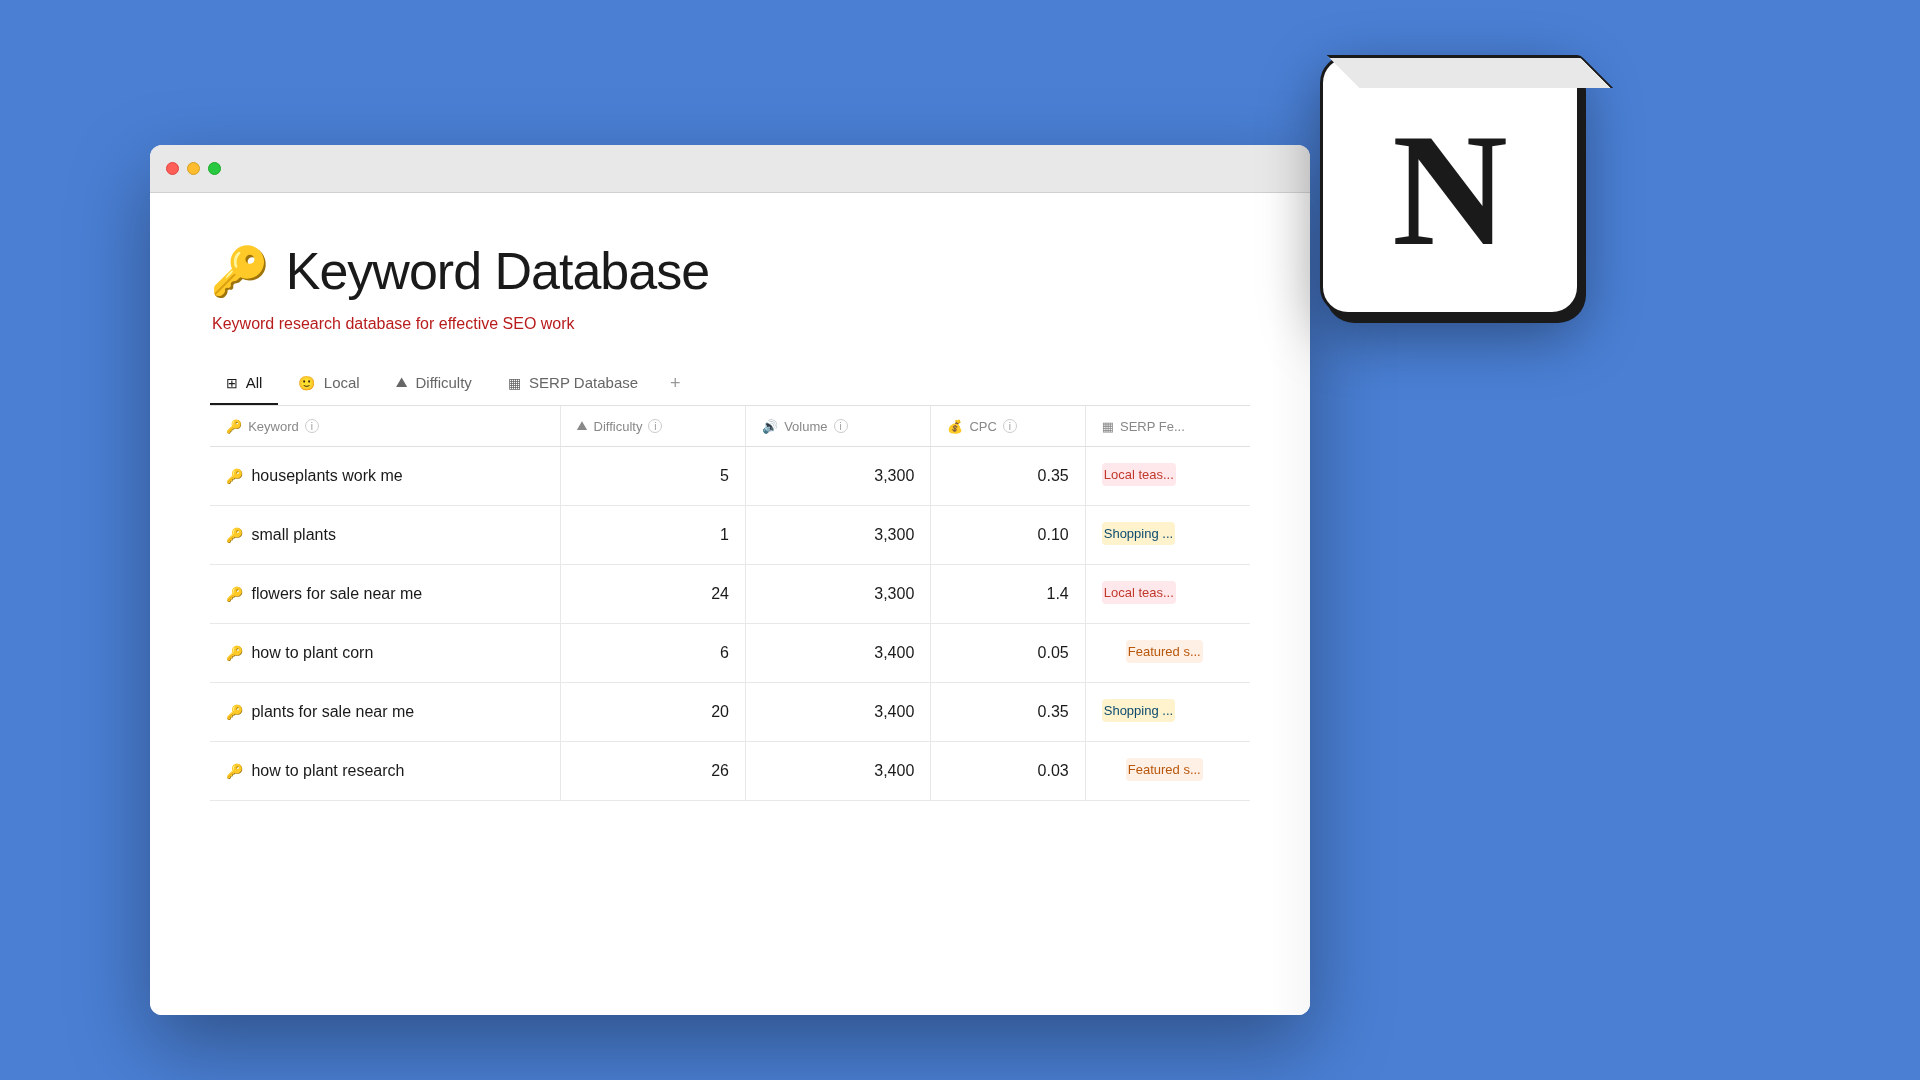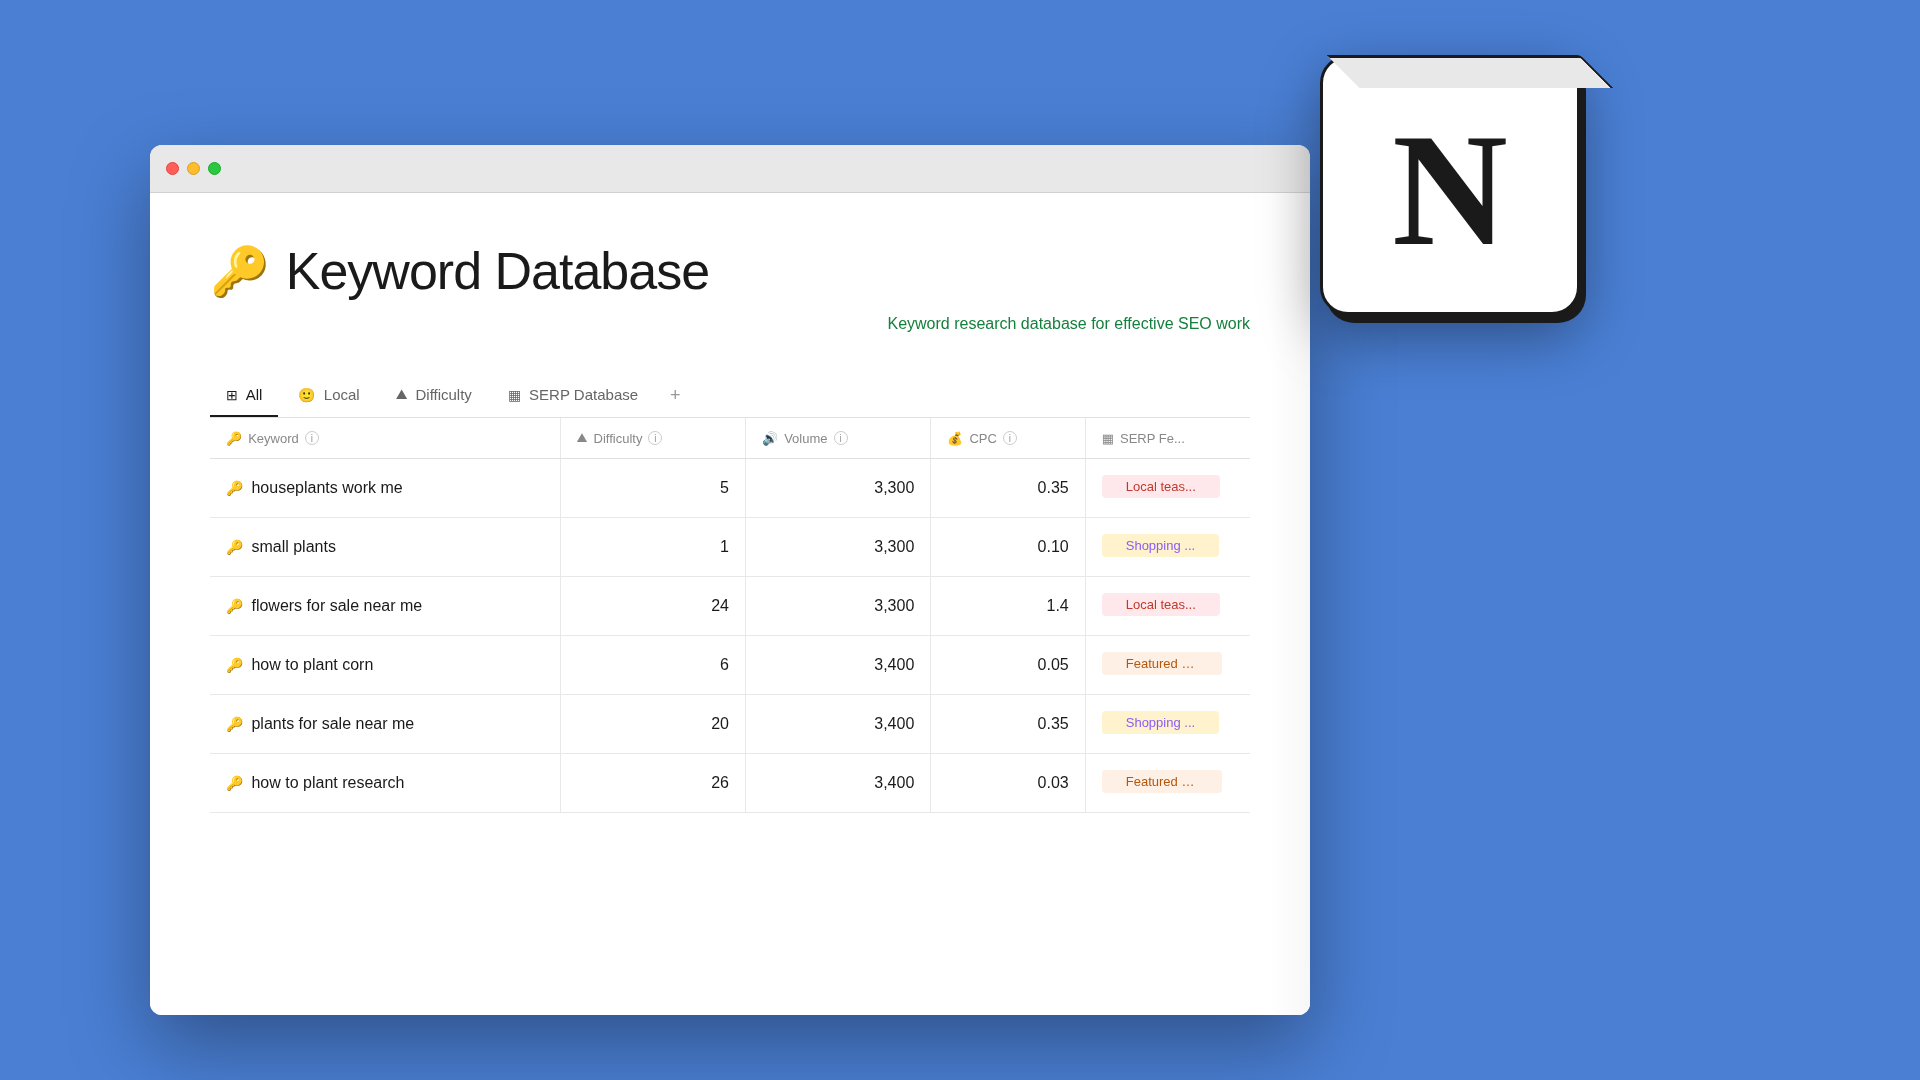--- a/index.html
+++ b/index.html
@@ -127,24 +127,23 @@
 
     .page-title {
       font-size: 52px;
       font-weight: 400;
       color: #1a1a1a;
       letter-spacing: -1px;
     }
 
     .page-subtitle {
       font-size: 16px;
-      color: #15803d;
-      margin-bottom: 44px;
+      color: #b91c1c;
+      margin-bottom: 32px;
       margin-left: 2px;
-      text-align: right;
     }
 
     
     .tabs {
       display: flex;
       align-items: center;
       gap: 4px;
       margin-bottom: 0;
       border-bottom: 1px solid #e0e0e0;
       padding-bottom: 0;
@@ -257,33 +256,33 @@
     }
 
     .td-number {
       text-align: right;
       font-size: 16px;
       color: #1a1a1a;
     }
 
     .badge {
       display: inline-block;
-      padding: 4px 24px;
+      padding: 4px 2px;
       border-radius: 4px;
       font-size: 13px;
       font-weight: 400;
       white-space: nowrap;
       overflow: hidden;
       text-overflow: ellipsis;
       max-width: 120px;
     }
 
     .badge-pink { background: #ffe8ec; color: #c0392b; }
-    .badge-yellow { background: #fff3cd; color: #8b5cf6; }
-    .badge-orange { background: #fff0e6; color: #b8560a; }
+    .badge-yellow { background: #fff3cd; color: #0c4a6e; }
+    .badge-orange { background: #fff0e6; color: #b8560a; margin-left: 24px; }
 
     
     .window::after {
       content: '';
       position: absolute;
       top: 48px;
       right: 0;
       width: 40px;
       height: 100%;
       background: linear-gradient(to right, transparent, rgba(245,245,245,0.8));

